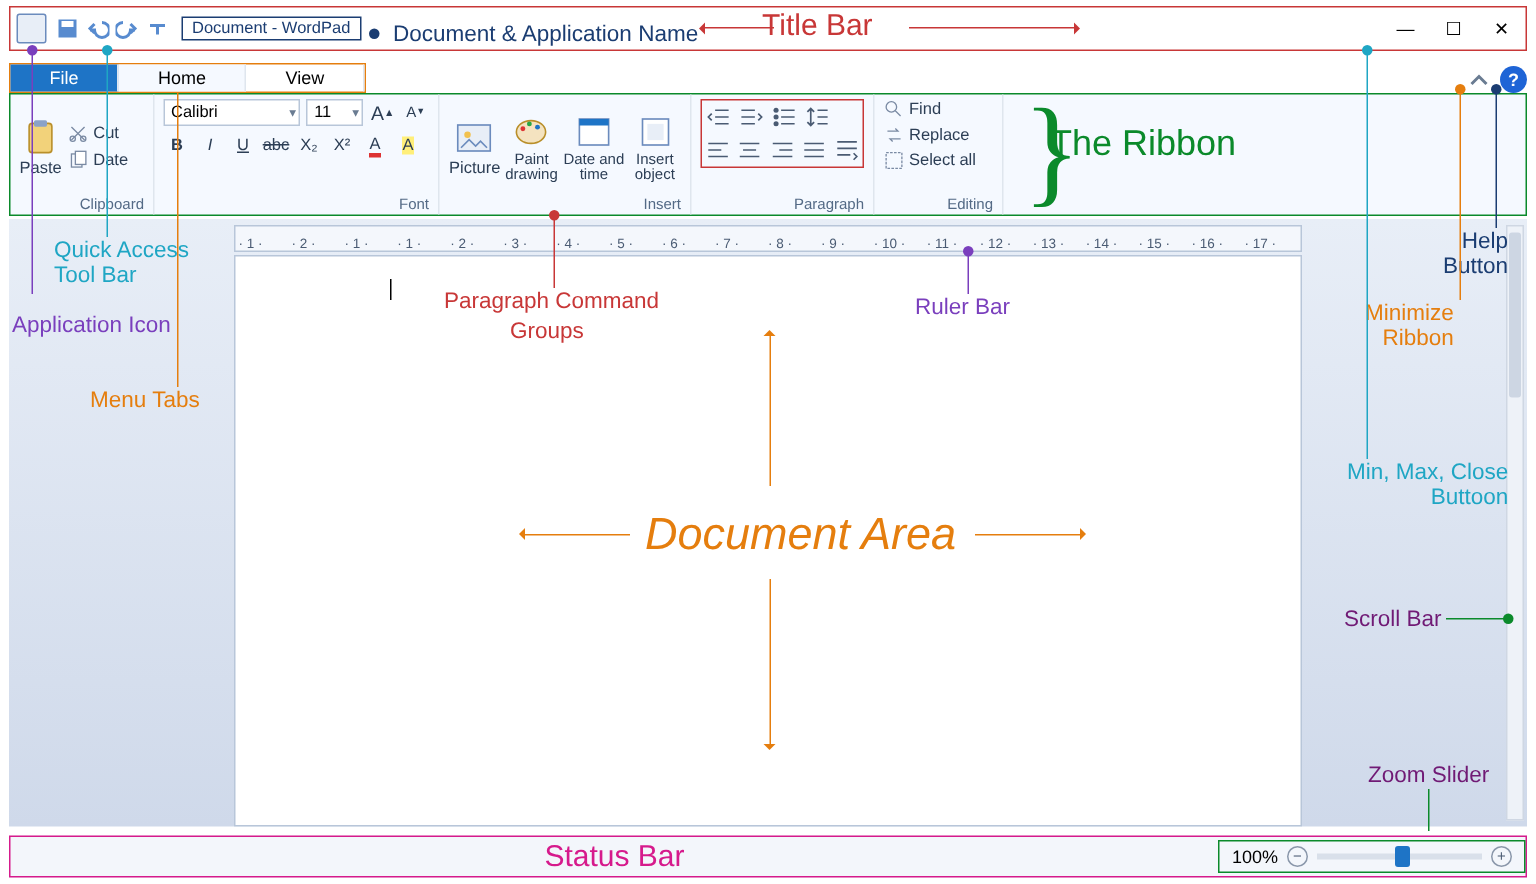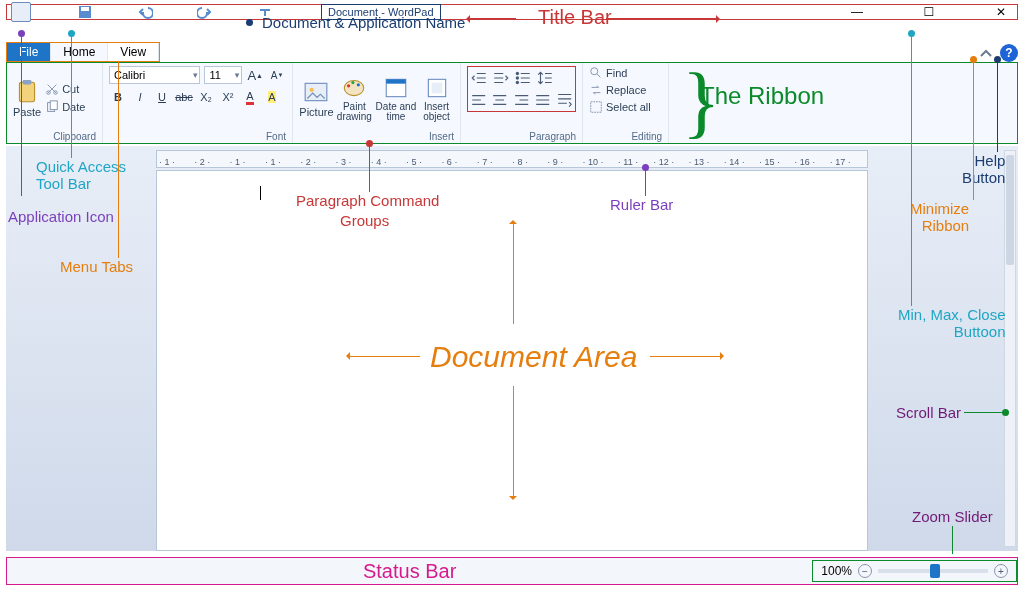--- a/index.html
+++ b/index.html
@@ -1,29 +1,29 @@
 <!DOCTYPE html>
 <html><head>
 <meta charset="utf-8">
 <style>
   * { box-sizing: border-box; margin: 0; padding: 0; font-family: "Segoe UI", Tahoma, sans-serif; }
   body { width:1024px; height:589px; background:#fff; position:relative; overflow:hidden; }
 
   
-  .titlebar { position:absolute; left:6px; top:4px; right:6px; height:16px;
-              border:1px solid #c83737; display:flex; align-items:center;gap:40px; }
+  .titlebar { position:absolute; left:6px; top:4px; right:6px; height:30px;
+              border:1px solid #c83737; display:flex; align-items:center; }
   .app-ico  { width:20px; height:20px; margin:0 4px; background:#e8eef7; border:1px solid #6b8bbd; border-radius:2px; }
   .qat-ico  { width:16px; height:16px; margin:0 2px; opacity:.8; }
   .title-box{ margin-left:6px; padding:1px 6px; border:1px solid #1b3d72; font-size:11px; color:#1b3d72; }
   .win-btn  { width:32px; height:22px; display:flex; align-items:center; justify-content:center; font-size:12px; }
   .spacer   { flex:1; }
 
   
   .tabrow   { position:absolute; left:6px; top:40px; right:6px; height:22px; display:flex; align-items:flex-end; }
-  .tab      { padding:2px 12px; font-size:12px; border-right:1px solid #dfe6ee;}
+  .tab      { padding:2px 26px; font-size:12px; border-right:1px solid #dfe6ee;}
   .tab.file { background:#1e74c6; color:#fff; }
   .tab.sel  { background:#f5f9ff; }
   .tabgroup { border:1px solid #e57e0e; }
   .mini-rib { margin-left:auto; width:16px; height:16px; margin-right:6px; }
   .help-btn { width:18px; height:18px; border-radius:50%; background:#1e64d6; color:#fff;
               display:flex; align-items:center; justify-content:center; font-size:12px; font-weight:bold; }
 
   
   .ribbon-wrap{ position:absolute; left:6px; top:62px; right:6px; height:82px;
                 border:1px solid #0b8a2b; background:#f5f9ff; display:flex; }
@@ -336,21 +336,21 @@
   <div class="zoom-box">
     <span style="font-size:12px">100%</span>
     <div class="circ">−</div>
     <div class="zoom-track">
       <div class="zoom-thumb"></div>
     </div>
     <div class="circ">+</div>
   </div>
 </div>
 
-<div class="ann red" style="left:538px; top:6px; font-size:20px">Title Bar</div>
+<div class="ann red" style="left:508px; top:6px; font-size:20px">Title Bar</div>
 <div class="arrow-h title-arrow-l"></div>
 <div class="arrow-h title-arrow-r"></div>
 
 <div class="ann navy" style="left:262px; top:14px;">Document &amp; Application Name</div>
 <span class="dot" style="color:#1b3d72; left:246px; top:19px;"></span>
 
 <div class="ann teal" style="left:36px; top:158px; white-space:pre-line;">Quick Access
 Tool Bar</div>
 <span class="dot" style="color:#1fa6c4; left:68px; top:30px;"></span>
 <span class="lead" style="color:#1fa6c4; left:71px; top:34px; width:1px; height:124px;"></span>

